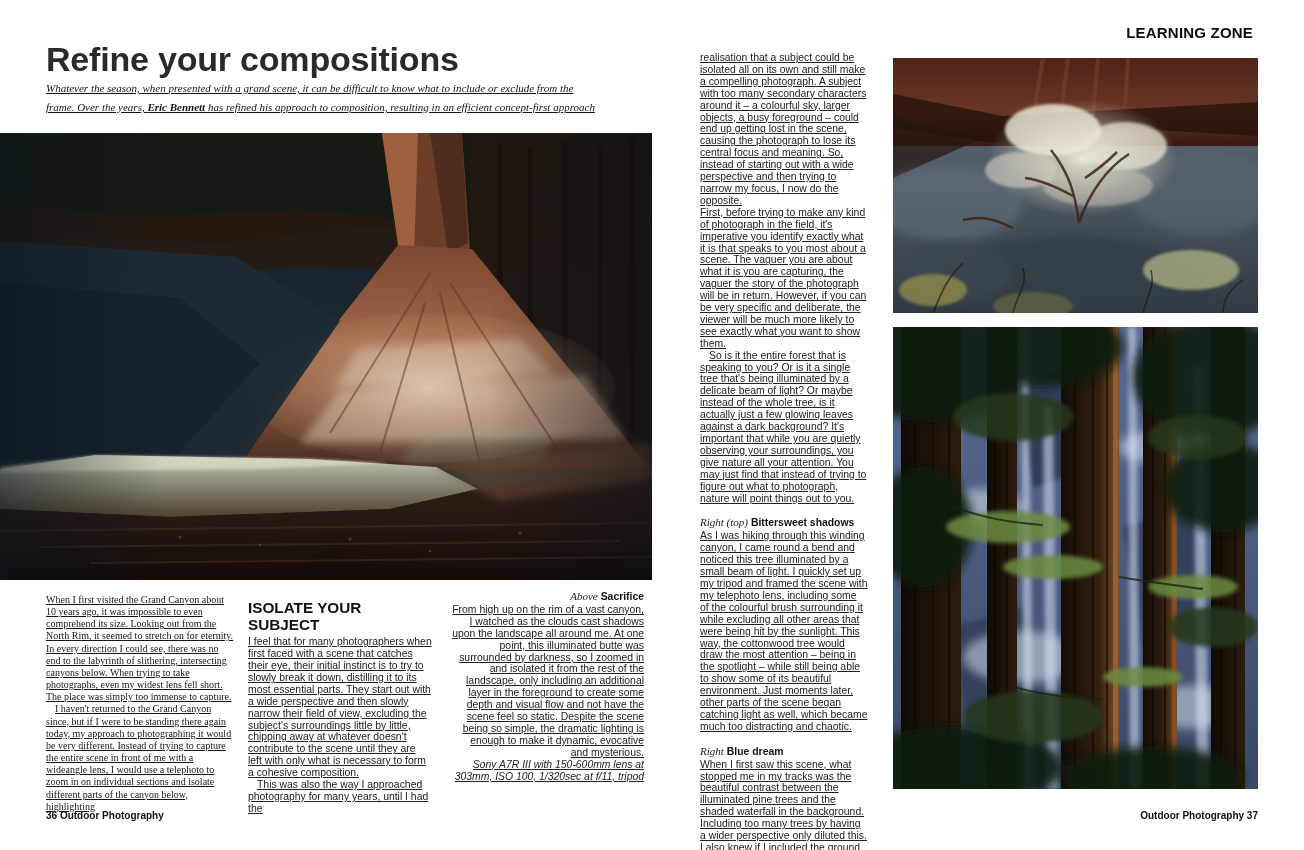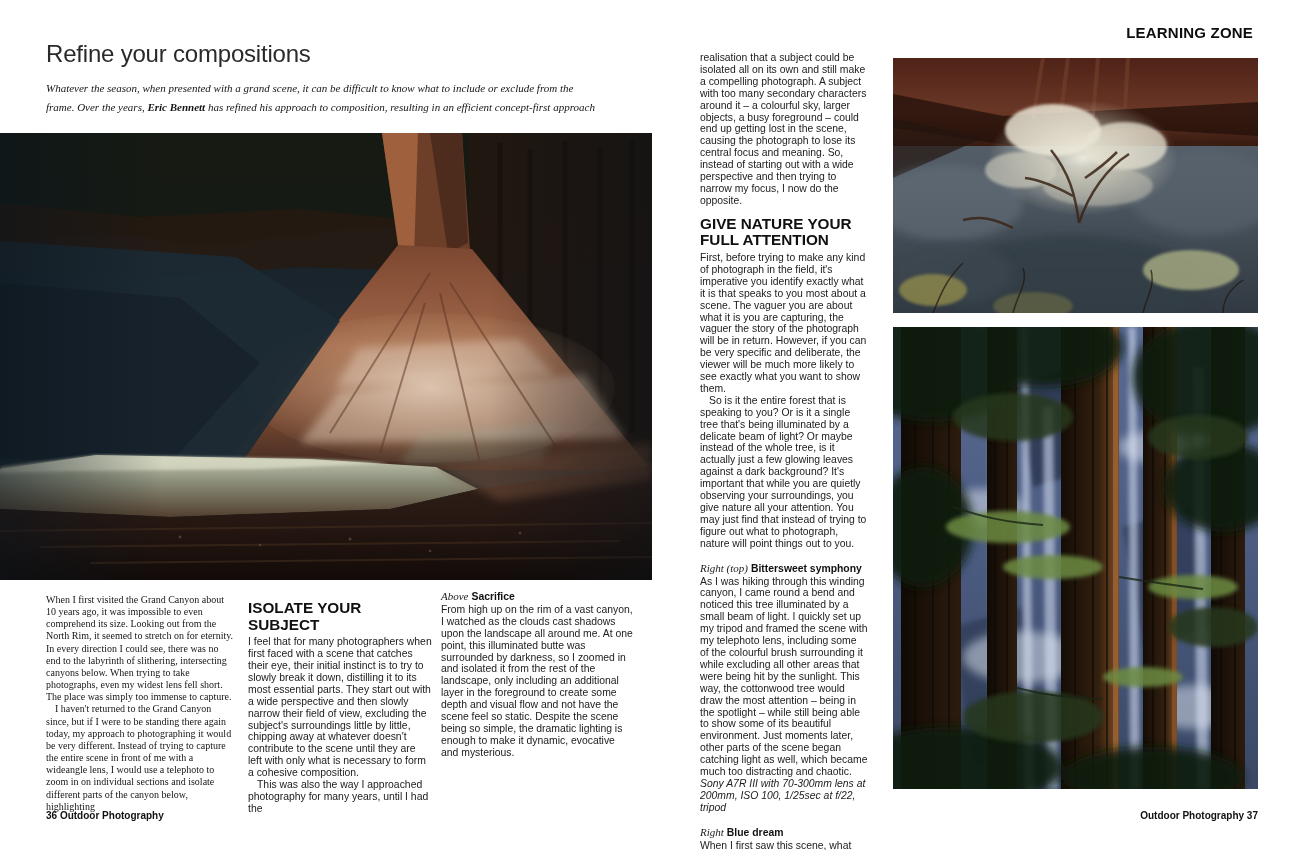--- a/index.html
+++ b/index.html
@@ -1,43 +1,43 @@
 <!DOCTYPE html>
 <html><head>
 <meta charset="utf-8">
 <style>
   html,body{margin:0;padding:0;}
   body{width:1304px;height:850px;position:relative;background:#ffffff;overflow:hidden;
        font-family:"Liberation Sans",sans-serif;}
   .abs{position:absolute;}
-  p{margin:0;padding:0;}
+  p{margin:0;padding:0;text-decoration:underline;}
 
   .learning-zone{right:51px;top:24px;font-weight:700;font-size:15px;letter-spacing:0.2px;color:#0d0d0d;}
 
-  .title{left:46px;top:40px;margin:0;font-size:24px;font-weight:400;letter-spacing:-0.2px;color:#2a2a2a;}
+  .title{left:46px;top:40px;margin:0;font-size:34px;font-weight:700;letter-spacing:-0.2px;color:#2a2a2a;}
   .standfirst{left:46px;top:79px;width:556px;font-family:"Liberation Serif",serif;
               font-style:italic;font-size:11px;line-height:18.8px;color:#141414;}
   .standfirst .author{font-weight:700;}
 
   .photo{overflow:hidden;background:#1b232b;}
   .photo-main{left:0;top:133px;width:652px;height:447px;}
   .photo-tr{left:893px;top:58px;width:365px;height:255px;}
   .photo-br{left:893px;top:327px;width:365px;height:462px;}
   .photo svg{display:block;}
 
   .serif, .serif p{font-family:"Liberation Serif",serif;font-size:10px;line-height:12.15px;color:#151515;}
   .sans, .sans p{font-family:"Liberation Sans",sans-serif;font-size:10.4px;line-height:11.9px;color:#202020;}
   .indent{text-indent:9px;}
   .subhead{font-family:"Liberation Sans",sans-serif;font-weight:700;font-size:15.3px;line-height:16.6px;
            color:#101010;margin:6px 0 3px 0;}
   .rightcol .subhead{margin:9px 0 3px 0;}
 
   .col1{left:46px;top:594px;width:188px;}
   .col2{left:248px;top:594px;width:184px;}
-  .col3{left:441px;top:591px;width:192px;}
+  .col3{left:452px;top:591px;width:192px;text-align:right;}
   .rightcol{left:700px;top:52px;width:168px;}
 
   .cap-head{margin-bottom:1px;}
   .cap-label{font-family:"Liberation Serif",serif;font-style:italic;font-size:11px;color:#1a1a1a;margin-right:3px;margin-top:12px;}
   .cap-title{font-family:"Liberation Sans",sans-serif;font-weight:700;font-size:10.4px;color:#111;}
   .settings{font-style:italic;}
   .caption{margin-top:13px;}
 
   .footer{top:810px;font-weight:700;font-size:10px;color:#111;}
   .footer-left{left:46px;}
@@ -155,34 +155,33 @@
       <p>I feel that for many photographers when first faced with a scene that catches their eye, their initial instinct is to try to slowly break it down, distilling it to its most essential parts. They start out with a wide perspective and then slowly narrow their field of view, excluding the subject's surroundings little by little, chipping away at whatever doesn't contribute to the scene until they are left with only what is necessary to form a cohesive composition.</p>
       <p class="indent">This was also the way I approached photography for many years, until I had the</p>
     </div>
   </div>
 
   <div class="abs col3 sans">
     <div class="cap-head">
       <span class="cap-label">Above</span><span class="cap-title">Sacrifice</span>
     </div>
     <p>From high up on the rim of a vast canyon, I watched as the clouds cast shadows upon the landscape all around me. At one point, this illuminated butte was surrounded by darkness, so I zoomed in and isolated it from the rest of the landscape, only including an additional layer in the foreground to create some depth and visual flow and not have the scene feel so static. Despite the scene being so simple, the dramatic lighting is enough to make it dynamic, evocative and mysterious.</p>
+    <p class="settings">Sony A7R III with 150-600mm lens at 303mm, ISO 100, 1/320sec at f/11, tripod</p>
   </div>
 
   <div class="abs rightcol sans">
     <p>realisation that a subject could be isolated all on its own and still make a compelling photograph. A subject with too many secondary characters around it – a colourful sky, larger objects, a busy foreground – could end up getting lost in the scene, causing the photograph to lose its central focus and meaning. So, instead of starting out with a wide perspective and then trying to narrow my focus, I now do the opposite.</p>
-    <h2 class="subhead">GIVE NATURE YOUR FULL ATTENTION</h2>
     <p>First, before trying to make any kind of photograph in the field, it's imperative you identify exactly what it is that speaks to you most about a scene. The vaguer you are about what it is you are capturing, the vaguer the story of the photograph will be in return. However, if you can be very specific and deliberate, the viewer will be much more likely to see exactly what you want to show them.</p>
     <p class="indent">So is it the entire forest that is speaking to you? Or is it a single tree that's being illuminated by a delicate beam of light? Or maybe instead of the whole tree, is it actually just a few glowing leaves against a dark background? It's important that while you are quietly observing your surroundings, you give nature all your attention. You may just find that instead of trying to figure out what to photograph, nature will point things out to you.</p>
 
     <div class="caption">
       <div class="cap-head">
-        <span class="cap-label">Right (top)</span><span class="cap-title">Bittersweet symphony</span>
+        <span class="cap-label">Right (top)</span><span class="cap-title">Bittersweet shadows</span>
       </div>
       <p>As I was hiking through this winding canyon, I came round a bend and noticed this tree illuminated by a small beam of light. I quickly set up my tripod and framed the scene with my telephoto lens, including some of the colourful brush surrounding it while excluding all other areas that were being hit by the sunlight. This way, the cottonwood tree would draw the most attention – being in the spotlight – while still being able to show some of its beautiful environment. Just moments later, other parts of the scene began catching light as well, which became much too distracting and chaotic.</p>
-      <p class="settings">Sony A7R III with 70-300mm lens at 200mm, ISO 100, 1/25sec at f/22, tripod</p>
     </div>
 
     <div class="caption">
       <div class="cap-head">
         <span class="cap-label">Right</span><span class="cap-title">Blue dream</span>
       </div>
       <p>When I first saw this scene, what stopped me in my tracks was the beautiful contrast between the illuminated pine trees and the shaded waterfall in the background. Including too many trees by having a wider perspective only diluted this. I also knew if I included the ground at the base of the trees, it would make it feel too literal. By only having these five illuminated trees in front of the falls, the idea comes across while keeping it concise.</p>
 
     </div>
   </div>

